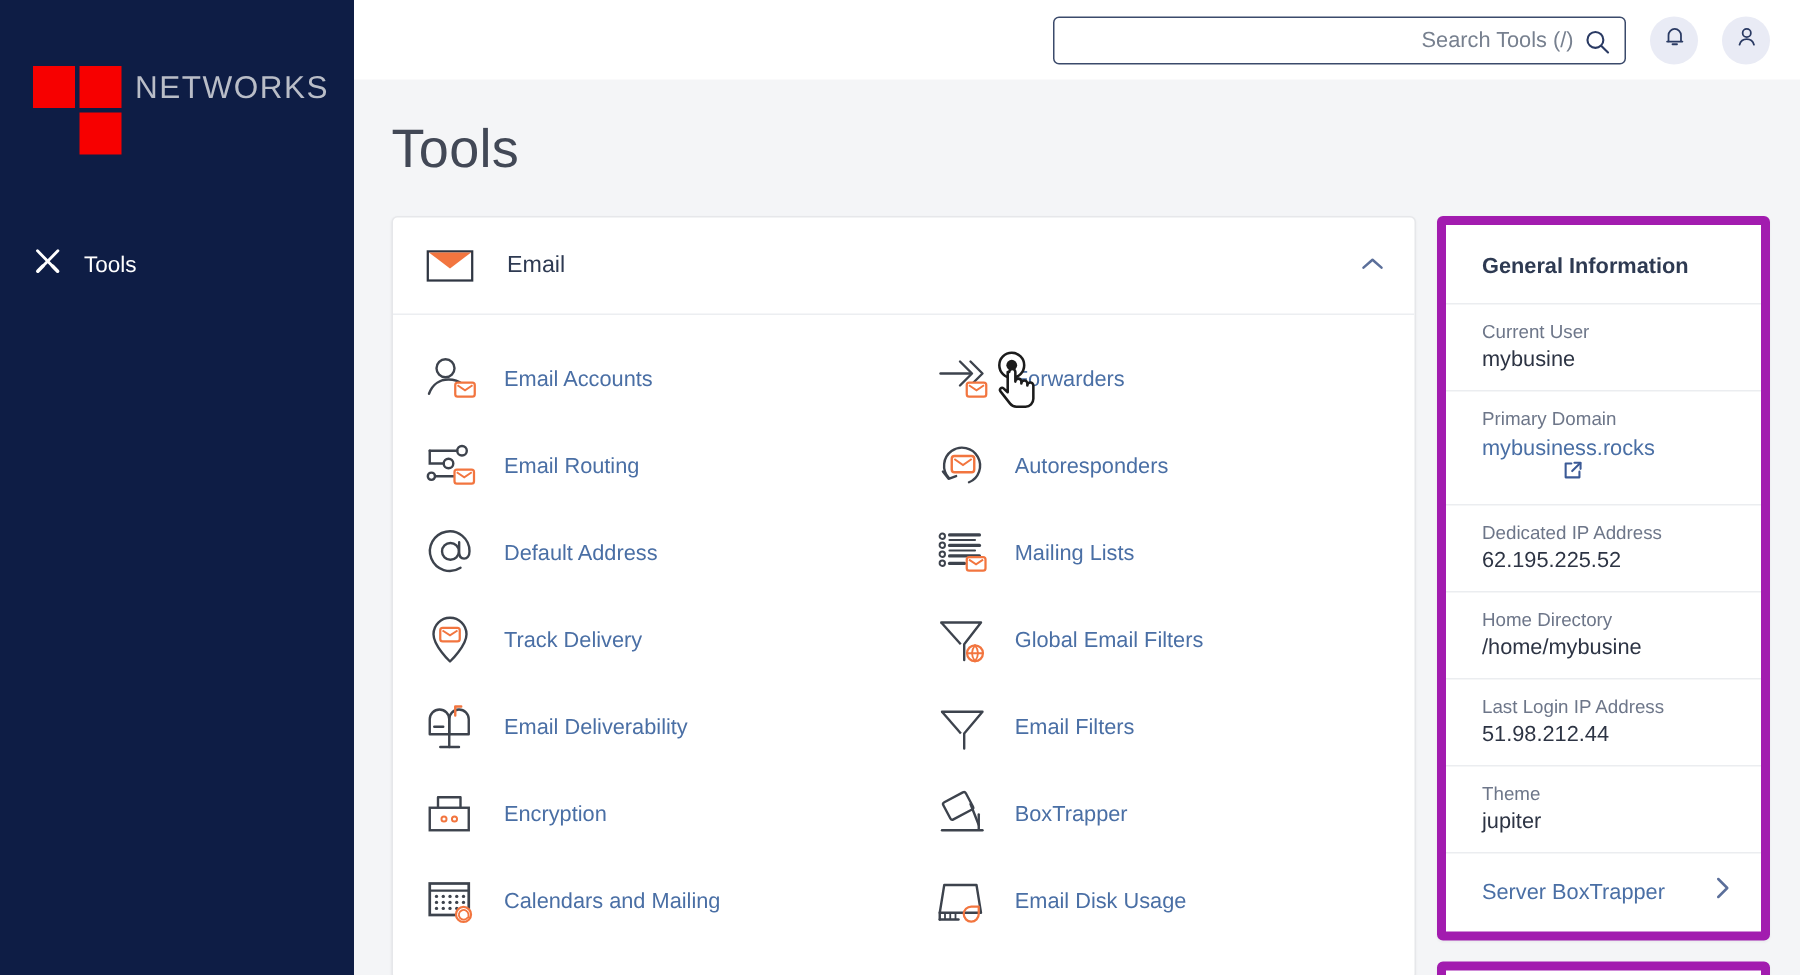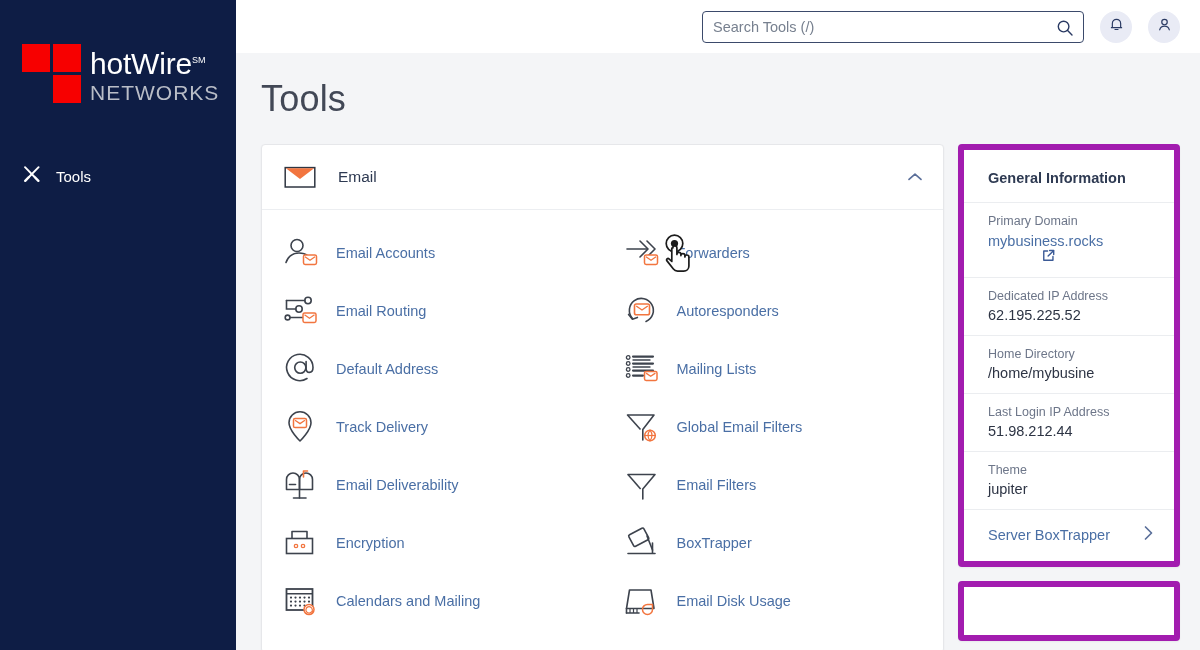--- a/index.html
+++ b/index.html
@@ -45,21 +45,21 @@
   }
   #searchbox {
     position: relative; width: 382px; height: 32px;
     border: 1px solid #3b4a6b; border-radius: 4px;
     background: #fff; display: flex; align-items: center;
   }
   #searchbox input {
     border: none; outline: none; background: transparent;
     font-family: "Liberation Sans", sans-serif;
     font-size: 14.5px; color: #2a3246;
-    padding: 0 34px 0 10px; width: 100%; height: 100%;
+    padding: 0 34px 0 10px; width: 100%; height: 100%; text-align: right;
   }
   #searchbox input::placeholder { color: #77808f; }
   .search-ico { position: absolute; right: 9px; top: 7px; }
   .circ-btn {
     width: 32px; height: 32px; border-radius: 50%;
     background: #e9ebf5; margin-left: 16px;
     display: flex; align-items: center; justify-content: center;
     cursor: pointer;
   }
 
@@ -139,21 +139,20 @@
 
   <div id="sidebar">
 
     <div class="logo">
       <div class="logo-marks">
         <span class="sq a"></span>
         <span class="sq b"></span>
         <span class="sq c"></span>
       </div>
       <div class="logo-words">
-        <div class="logo-line1"><span>hotWire</span><span class="sm">SM</span></div>
         <div class="logo-line2">NETWORKS</div>
       </div>
     </div>
 
     <div class="nav-item">
       <span class="nav-ico">
         <svg width="20" height="20" viewBox="0 0 20 20" fill="none">
           <path d="M3 3.2 L12.6 13" stroke="#fff" stroke-width="1.9" stroke-linecap="round"></path>
           <path d="M13 13.4 L16.4 16.8" stroke="#fff" stroke-width="2.4" stroke-linecap="round"></path>
           <path d="M16.6 3.2 L7 13" stroke="#fff" stroke-width="1.9" stroke-linecap="round"></path>
@@ -418,20 +417,24 @@
           </a>
 
         </div>
       </div>
 
       <div id="info-col">
 
         <div class="info-card">
           <div class="info-title">General Information</div>
 
+          <div class="info-row">
+            <div class="info-label">Current User</div>
+            <div class="info-value">mybusine</div>
+          </div>
 
           <div class="info-row">
             <div class="info-label">Primary Domain</div>
             <div class="info-value link">
               <span>mybusiness.rocks</span>
               <span>
                 <svg width="13" height="13" viewBox="0 0 14 14" fill="none">
                   <path d="M6 2.2 H1.9 V12.1 H11.8 V8" stroke="#3b5a96" stroke-width="1.5" fill="none" stroke-linecap="round" stroke-linejoin="round"></path>
                   <path d="M8.2 1.6 H12.6 V6" stroke="#3b5a96" stroke-width="1.5" fill="none" stroke-linecap="round" stroke-linejoin="round"></path>
                   <path d="M12.4 1.8 L6.6 7.6" stroke="#3b5a96" stroke-width="1.5" stroke-linecap="round"></path>

